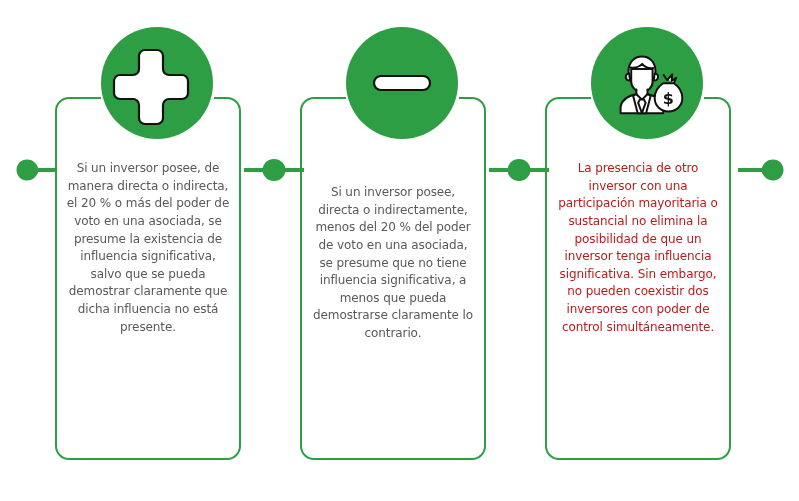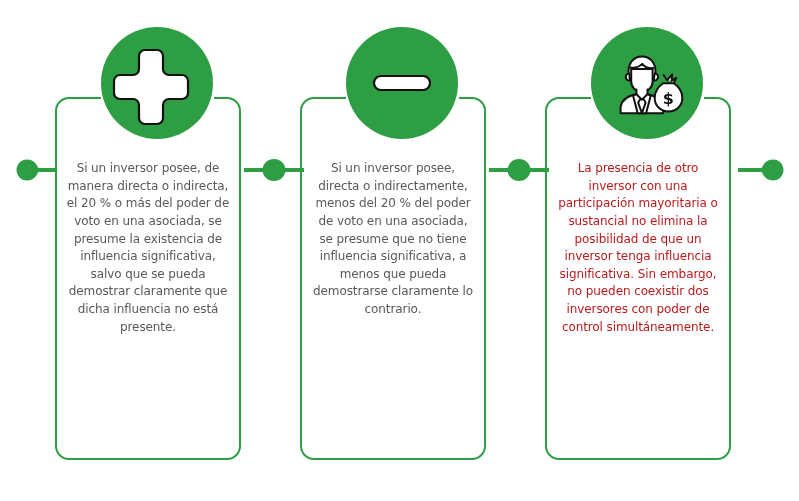--- a/index.html
+++ b/index.html
@@ -105,21 +105,21 @@
 
   <div class="card" id="card-1" style="border-color: rgb(46, 158, 68);"></div>
   <div class="card" id="card-2" style="border-color: rgb(46, 158, 68);"></div>
   <div class="card" id="card-3" style="border-color: rgb(46, 158, 68);"></div>
 
   <div class="top-mask" id="mask-1" style="background: rgb(255, 255, 255);"></div>
   <div class="top-mask" id="mask-2" style="background: rgb(255, 255, 255);"></div>
   <div class="top-mask" id="mask-3" style="background: rgb(255, 255, 255);"></div>
 
   <div class="card-text" id="text-1" style="color: rgb(88, 89, 91);">Si un inversor posee, de manera directa o indirecta, el 20 % o más del poder de voto en una asociada, se presume la existencia de influencia significativa, salvo que se pueda demostrar claramente que dicha influencia no está presente.</div>
-  <div class="card-text" id="text-2" style="color: rgb(88, 89, 91);">Si un inversor posee, directa o indirectamente, menos del 20 % del poder de voto en una asociada, se presume que no tiene influencia significativa, a menos que pueda demostrarse claramente lo contrario.</div>
+  <div class="card-text" id="text-2" style="color: rgb(88, 89, 91); margin-top: 24px;">Si un inversor posee, directa o indirectamente, menos del 20 % del poder de voto en una asociada, se presume que no tiene influencia significativa, a menos que pueda demostrarse claramente lo contrario.</div>
   <div class="card-text" id="text-3" style="color: #b91c1c;">La presencia de otro inversor con una participación mayoritaria o sustancial no elimina la posibilidad de que un inversor tenga influencia significativa. Sin embargo, no pueden coexistir dos inversores con poder de control simultáneamente.</div>
 
   <div class="badge" id="badge-1" style="background: rgb(46, 158, 68);">
     <span>
       <svg width="66" height="66" viewBox="0 0 66 66" aria-hidden="true">
         <path d="M26.5 3.5 h13 a5 5 0 0 1 5 5 v13 a5 5 0 0 0 5 5 h13 a5 5 0 0 1 5 5 v-0 h0
                  M26.5 3.5" fill="none" stroke="none"></path>
         <path d="M27 2
                  h12 a6 6 0 0 1 6 6
                  v13 a6 6 0 0 0 6 6

